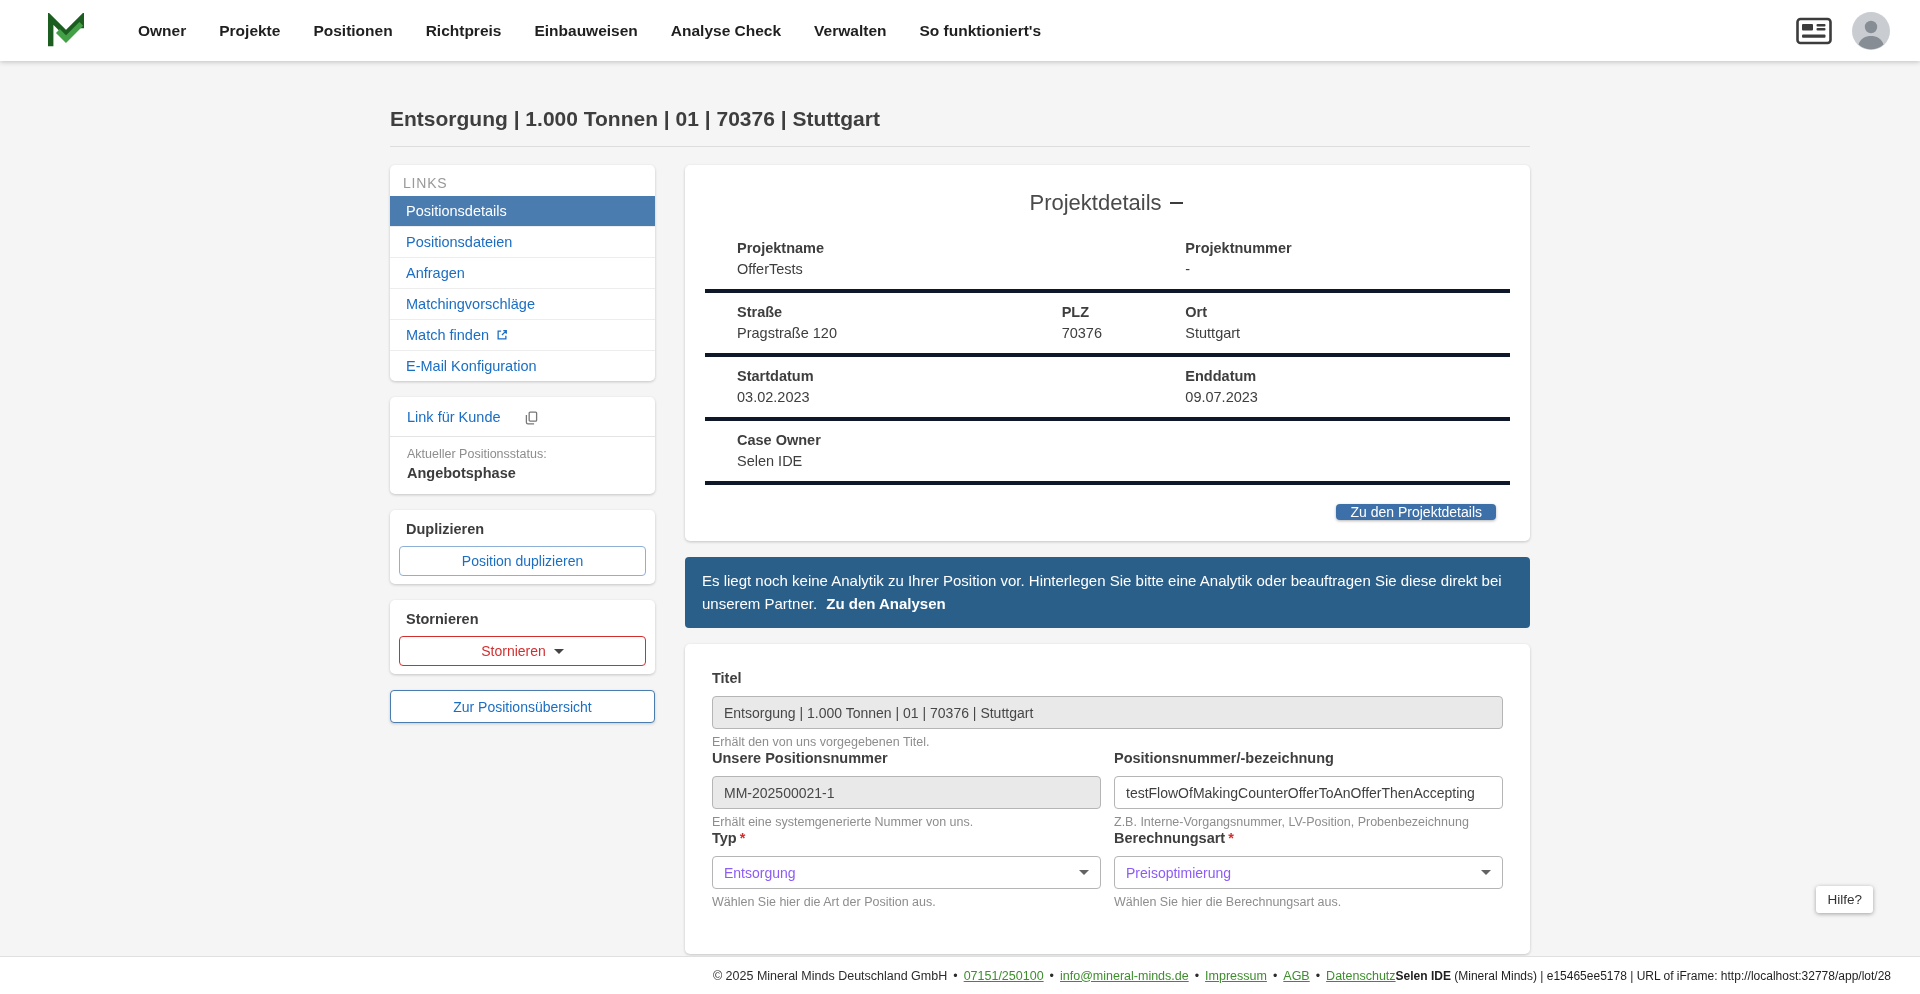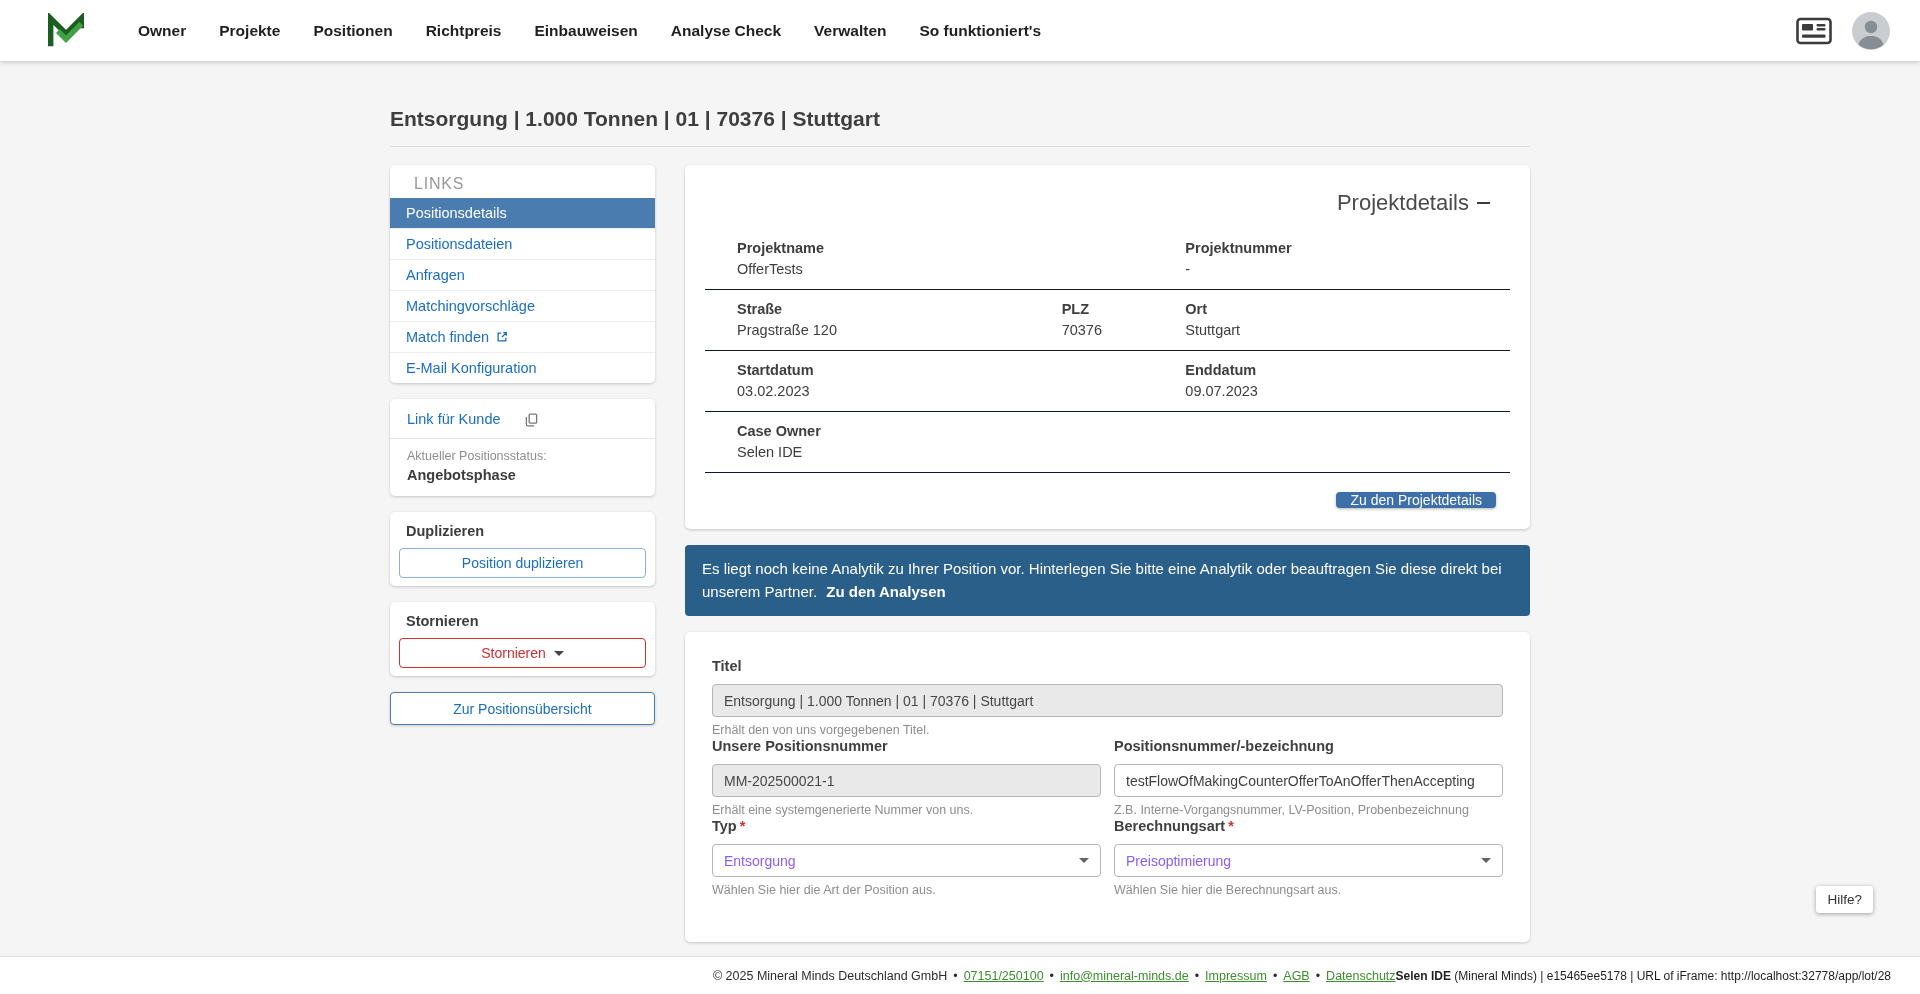--- a/index.html
+++ b/index.html
@@ -28,21 +28,21 @@
   
   .content{height:933px;overflow:hidden}
   .container{width:1140px;margin:0 auto}
   .page-title{margin-top:46px;font-size:21px;font-weight:600;color:#3e3e3e}
   .title-rule{height:1px;background:#dddddd;margin-top:15px}
   .layout{display:flex;gap:30px;margin-top:18px;align-items:flex-start}
   
   .sidebar{width:265px;flex:none;display:flex;flex-direction:column;gap:16px}
   .card{background:#fff;border-radius:5px;box-shadow:0 1px 3px rgba(0,0,0,.2)}
   .menu-card{overflow:hidden}
-  .links-header{padding:10px 24px 5px;font-size:16px;color:#999;letter-spacing:.8px}
+  .links-header{padding:10px 13px 5px;font-size:14px;color:#999;letter-spacing:.8px}
   .menu-item{padding:7px 16px;font-size:14.5px;color:var(--link-blue);cursor:pointer;
     display:flex;align-items:center;gap:7px}
   .menu-item + .menu-item{border-top:1px solid #ededed}
   .menu-item.active{background:var(--accent-blue);color:#fff}
   .side-pad{padding:11px 10px 13px}
   .action-card{padding:11px 9px 8px}
   .customer-link{display:inline-flex;align-items:flex-end;gap:24px;color:var(--link-blue);
     font-size:14.5px;cursor:pointer;padding-left:7px;text-decoration:none}
   .full-divider{height:1px;background:#e4e4e4;margin:10px -10px}
   .status-label{font-size:12.5px;color:#8d8d8d;padding-left:7px;margin-top:3px}
@@ -51,27 +51,27 @@
   .btn{font-family:inherit;cursor:pointer;border-radius:4px}
   .btn-outline-blue{margin-top:9px;width:100%;height:30px;background:#fff;
     border:1px solid #8fb0d6;color:var(--link-blue);font-size:14px}
   .btn-outline-red{margin-top:9px;width:100%;height:30px;background:#fff;
     border:1.5px solid var(--danger-red);color:var(--danger-red);font-size:14px;
     display:flex;align-items:center;justify-content:center;gap:8px}
   .btn-overview{width:100%;height:33px;background:#fff;border:1.5px solid var(--accent-blue);
     color:var(--link-blue);font-size:14px;font-weight:500;box-shadow:0 1px 3px rgba(0,0,0,.18)}
   
   .main{flex:1;display:flex;flex-direction:column;gap:16px;min-width:0}
-  .pd-header{display:flex;align-items:center;justify-content:flex-end;padding:25px 32px 13px 45px}
+  .pd-header{display:flex;align-items:center;justify-content:center;padding:25px 40px 13px 45px}
   .pd-title{font-size:22px;font-weight:400;color:#4a4a4a}
   .collapse-btn{background:none;border:none;padding:8px;cursor:pointer;display:flex;align-items:center}
   .minus-icon{width:13px;height:2.5px;background:#3c3c3c;display:block}
   .pd-table{margin:0 20px}
   .pd-row{display:grid;grid-template-columns:42% 16% 1fr;padding:11px 0 12px 32px;
-    border-bottom:1px solid #0f172a}
+    border-bottom:4px solid #0f172a}
   .pd-label{font-size:14.5px;font-weight:700;color:#3e3e3e}
   .pd-value{font-size:14.5px;color:#3e3e3e;margin-top:5px}
   .span2{grid-column:1/3}.col3{grid-column:3}.span3{grid-column:1/4}
   .pd-actions{display:flex;justify-content:flex-end;padding:19px 34px 21px}
   .btn-primary{background:var(--button-blue);color:#fff;border:none;font-size:14px;
     padding:0 14px;box-shadow:0 1px 3px rgba(0,0,0,.3)}
   
   .alert{background:var(--alert-blue);color:#fff;border-radius:4px;padding:13px 17px;
     font-size:15px;line-height:1.5}
   .alert-link{color:#fff;font-weight:700;margin-left:5px;text-decoration:none;cursor:pointer}

